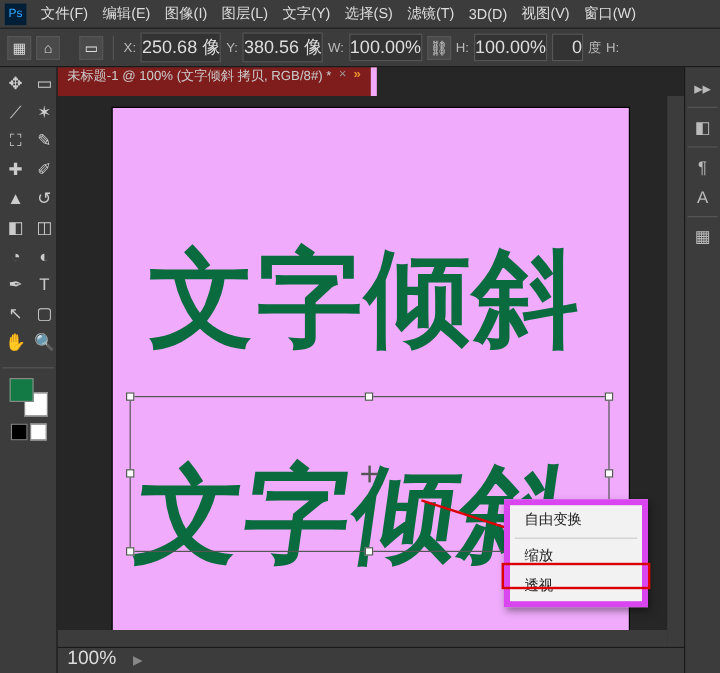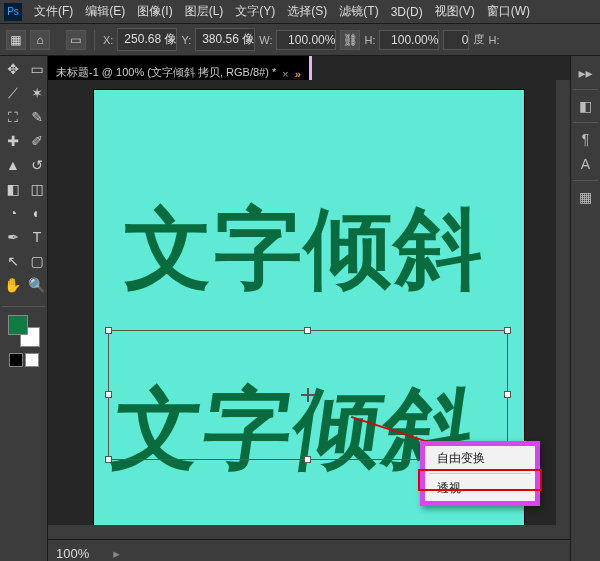--- a/index.html
+++ b/index.html
@@ -4,58 +4,58 @@
 <style>
   html,body{margin:0;padding:0;width:600px;height:561px;background:#2a2a2a;font-family:"Microsoft YaHei",Arial,sans-serif;font-size:12px;color:#ddd;overflow:hidden}
   *{box-sizing:border-box}
   .menubar{height:24px;background:#3c3c3c;display:flex;align-items:center;padding:0 4px;border-bottom:1px solid #1a1a1a}
   .ps-icon{width:18px;height:18px;background:#001e36;display:flex;align-items:center;justify-content:center;font-size:10px;font-weight:normal;color:#31a8ff;margin-right:6px}
   .menu-item{padding:3px 6px;cursor:pointer}
   .optbar{height:32px;background:#3c3c3c;display:flex;align-items:center;padding:0 6px;border-bottom:1px solid #1a1a1a;gap:4px}
   .ob-btn{width:20px;height:20px;background:#4a4a4a;border:1px solid #555;display:flex;align-items:center;justify-content:center;color:#ddd}
   .ob-sep{width:1px;height:20px;background:#555;margin:0 4px}
   .ob-lbl{font-size:11px;color:#bbb}
-  .ob-val{font-size:12px;color:#ddd;background:#333;padding:2px 0;border:1px solid #555;min-width:60px;text-align:right}
+  .ob-val{font-size:15px;color:#ddd;background:#333;padding:2px 0;border:1px solid #555;min-width:60px;text-align:right}
   .main{display:flex;height:505px}
   .tools{width:48px;background:#3c3c3c;border-right:1px solid #1a1a1a;padding:2px;display:flex;flex-direction:column}
   .tool-grid{display:grid;grid-template-columns:repeat(2,22px);gap:2px;margin-bottom:8px}
   .tool{width:22px;height:22px;display:flex;align-items:center;justify-content:center;color:#ccc;font-size:14px;cursor:pointer}
   .swatches{display:flex;flex-direction:column;align-items:center;margin-top:6px}
   .sw-pair{position:relative;width:32px;height:32px}
   .sw-bg{position:absolute;right:0;bottom:0;width:20px;height:20px;background:#fff;border:1px solid #888}
   .sw-fg{position:absolute;left:0;top:0;width:20px;height:20px;background:#137a45;border:1px solid #888}
   .sw-mini{display:flex;gap:2px;margin-top:6px}
   .sw-mini div{width:14px;height:14px;border:1px solid #888}
   .center{flex:1;display:flex;flex-direction:column;background:#262626;position:relative;overflow:hidden}
-  .doc-tab{height:24px;display:flex;align-items:flex-end;padding:0 8px;font-size:11px;color:#ccc;background:#000000;border-right:3px solid #f0abfc;width:fit-content;gap:6px}
+  .doc-tab{height:24px;display:flex;align-items:flex-start;padding:0 8px;font-size:11px;color:#ccc;background:#7f1d1d;border-right:5px solid #f0abfc;width:fit-content;gap:6px}
   .doc-tab .x{color:#999}
   .doc-tab .mark{color:#e89030;font-weight:bold}
   .canvas-wrap{flex:1;display:flex;align-items:center;justify-content:center;position:relative}
-  .canvas{width:430px;height:440px;background:#5eead4;position:relative;box-shadow:0 0 0 1px #000}
+  .canvas{width:430px;height:440px;background:#f0abfc;position:relative;box-shadow:0 0 0 1px #000}
   .txt{position:absolute;color:#0a6b3f;font-family:"SimSun",serif;font-weight:600}
   .t1{left:30px;top:100px;font-size:88px;letter-spacing:2px}
   .t2{left:20px;top:280px;font-size:88px;letter-spacing:2px;transform:skewX(-8deg)}
   .bbox{position:absolute;left:14px;top:240px;width:400px;height:130px;border:1px solid #555}
   .handle{position:absolute;width:7px;height:7px;background:#fff;border:1px solid #555}
   .h-nw{left:-4px;top:-4px}.h-n{left:50%;top:-4px;margin-left:-4px}.h-ne{right:-4px;top:-4px}
   .h-w{left:-4px;top:50%;margin-top:-4px}.h-e{right:-4px;top:50%;margin-top:-4px}
   .h-sw{left:-4px;bottom:-4px}.h-s{left:50%;bottom:-4px;margin-left:-4px}.h-se{right:-4px;bottom:-4px}
   .cross{position:absolute;left:50%;top:50%;width:14px;height:14px;margin:-7px 0 0 -7px}
   .cross::before,.cross::after{content:"";position:absolute;background:#555}
   .cross::before{left:6px;top:0;width:2px;height:14px}
   .cross::after{left:0;top:6px;width:14px;height:2px}
   .arrow{position:absolute;left:300px;top:380px;transform:rotate(18deg)}
   .arrow-line{width:130px;height:2px;background:#d00}
   .arrow-head{position:absolute;right:-2px;top:-5px;width:0;height:0;border-left:12px solid #d00;border-top:6px solid transparent;border-bottom:6px solid transparent}
   .ctxmenu{position:absolute;right:30px;bottom:55px;width:120px;background:#f2f2f2;border:5px solid #d946ef;box-shadow:2px 3px 6px rgba(0,0,0,.4);color:#222;font-size:12px}
   .ctx-item{padding:4px 12px}
   .ctx-item.hl{background:#1e6dd8;color:#fff}
   .ctx-sep{height:1px;background:#ccc;margin:2px 4px}
   .ctx-box{position:absolute;right:28px;bottom:70px;width:124px;height:22px;border:2px solid #d00;pointer-events:none}
-  .status{height:22px;background:#3c3c3c;display:flex;align-items:flex-end;padding:0 8px;font-size:13px;gap:24px;border-top:1px solid #1a1a1a}
+  .status{height:22px;background:#3c3c3c;display:flex;align-items:flex-start;padding:0 8px;font-size:16px;gap:14px;border-top:1px solid #1a1a1a}
   .rpanel{width:30px;background:#3c3c3c;border-left:1px solid #1a1a1a;padding-top:4px}
   .rp-btn{width:28px;height:24px;display:flex;align-items:center;justify-content:center;color:#bbb;font-size:14px;margin:1px auto}
   .rp-sep{height:1px;background:#555;margin:4px 2px}
   .scroll-r{position:absolute;right:0;top:24px;bottom:22px;width:14px;background:#3c3c3c}
   .scroll-b{position:absolute;left:0;right:14px;bottom:22px;height:14px;background:#3c3c3c}
 </style>
 </head>
 <body>
 
 <div class="menubar">
@@ -152,20 +152,21 @@
         </div>
       </div>
     </div>
     <div class="arrow">
       <div class="arrow-line"></div>
         <div class="arrow-head"></div>
     </div>
     <div class="ctxmenu">
       <div class="ctx-item">自由变换</div>
       <div class="ctx-sep"></div>
+      <div class="ctx-item">缩放</div>
       <div class="ctx-item">透视</div>
     </div>
     <div class="ctx-box"></div>
     <div class="scroll-r"></div>
     <div class="scroll-b"></div>
     <div class="status">
       <span>100%</span>
       <span style="color:#888">▸</span>
     </div>
   </div>

